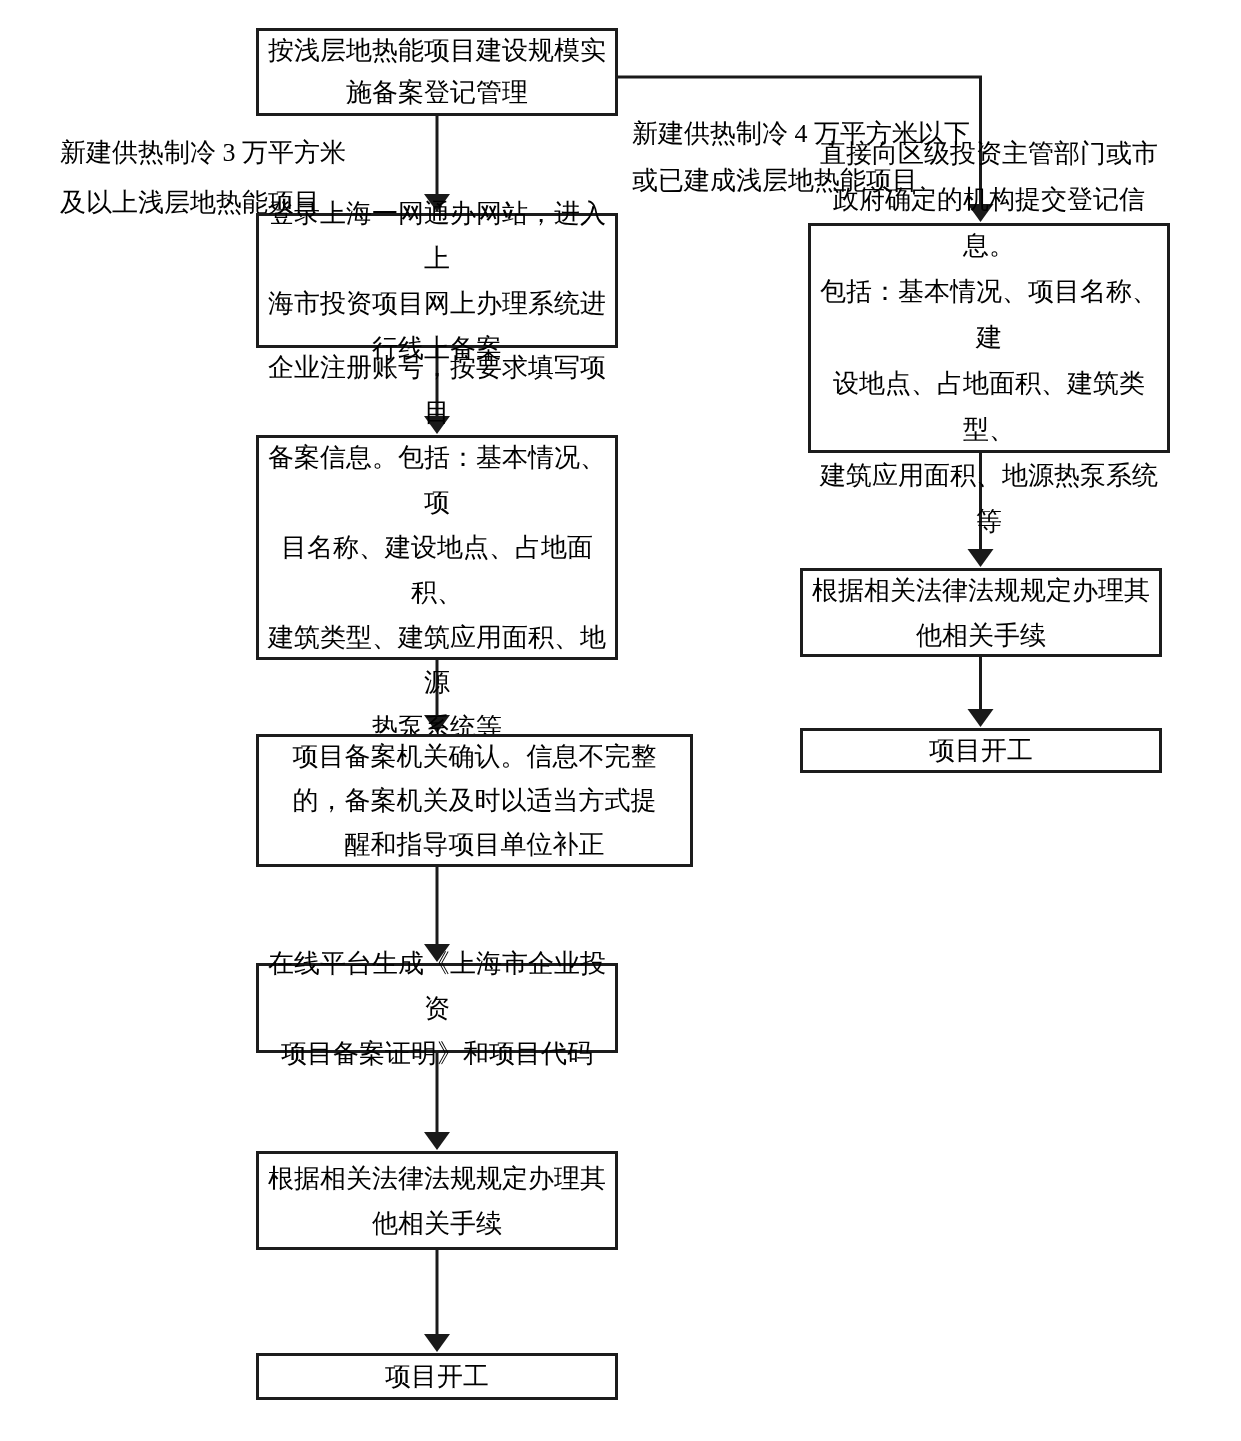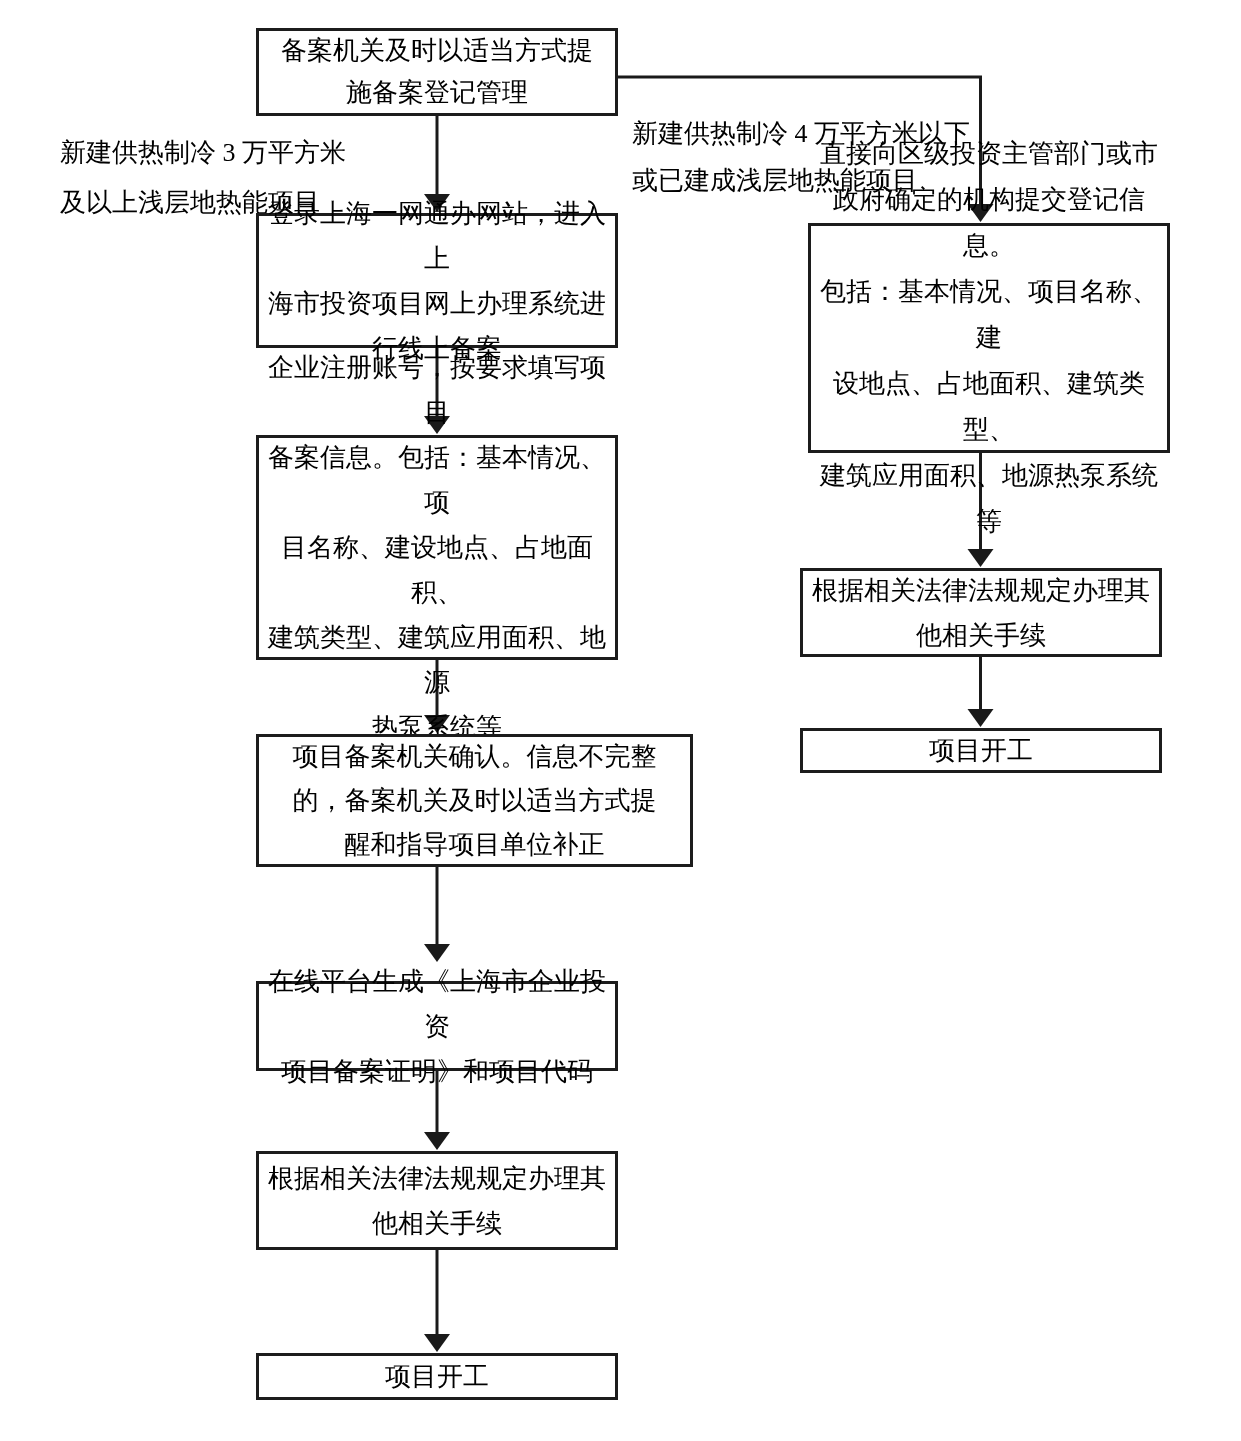--- a/index.html
+++ b/index.html
@@ -39,21 +39,21 @@
     white-space: pre-line;
     text-align: left;
     font-size: 26px;
     line-height: 50px;
   }
   
   #top-box   { left: 256px; top: 28px;   width: 362px; height: 88px;  line-height: 42px; }
   #lbox1     { left: 256px; top: 213px;  width: 362px; height: 135px; }
   #lbox2     { left: 256px; top: 435px;  width: 362px; height: 225px; }
   #lbox3     { left: 256px; top: 734px;  width: 437px; height: 133px; line-height: 44px; }
-  #lbox4     { left: 256px; top: 963px;  width: 362px; height: 90px; margin-top: 18px;  }
+  #lbox4     { left: 256px; top: 963px;  width: 362px; height: 90px;  }
   #lbox5     { left: 256px; top: 1151px; width: 362px; height: 99px;  }
   #lbox6     { left: 256px; top: 1353px; width: 362px; height: 47px;  }
   #rbox1     { left: 808px; top: 223px;  width: 362px; height: 230px; line-height: 46px; }
   #rbox2     { left: 800px; top: 568px;  width: 362px; height: 89px;  }
   #rbox3     { left: 800px; top: 728px;  width: 362px; height: 45px;  }
   #label-left  { left: 60px;  top: 128px; width: 390px; }
   #label-right { left: 632px; top: 110px; width: 360px; line-height: 47px; }
 </style>
 </head>
 <body>
@@ -78,21 +78,21 @@
       <polygon points="424,416 450,416 437,434"></polygon>
       <polygon points="424,715 450,715 437,733"></polygon>
       <polygon points="424,944 450,944 437,962"></polygon>
       <polygon points="424,1132 450,1132 437,1150"></polygon>
       <polygon points="424,1334 450,1334 437,1352"></polygon>
       <polygon points="967.5,549 993.5,549 980.5,567"></polygon>
       <polygon points="967.5,709 993.5,709 980.5,727"></polygon>
     </g>
   </svg>
 
-  <div class="box" id="top-box">备案机关及时以适当方式提
+  <div class="box" id="top-box">按浅层地热能项目建设规模实
 施备案登记管理</div>
 
   <div class="branch-label" id="label-left">新建供热制冷 3 万平方米
 及以上浅层地热能项目</div>
 
   <div class="branch-label" id="label-right">新建供热制冷 4 万平方米以下
 或已建成浅层地热能项目</div>
 
   <div class="box" id="lbox1">登录上海一网通办网站，进入上
 海市投资项目网上办理系统进

